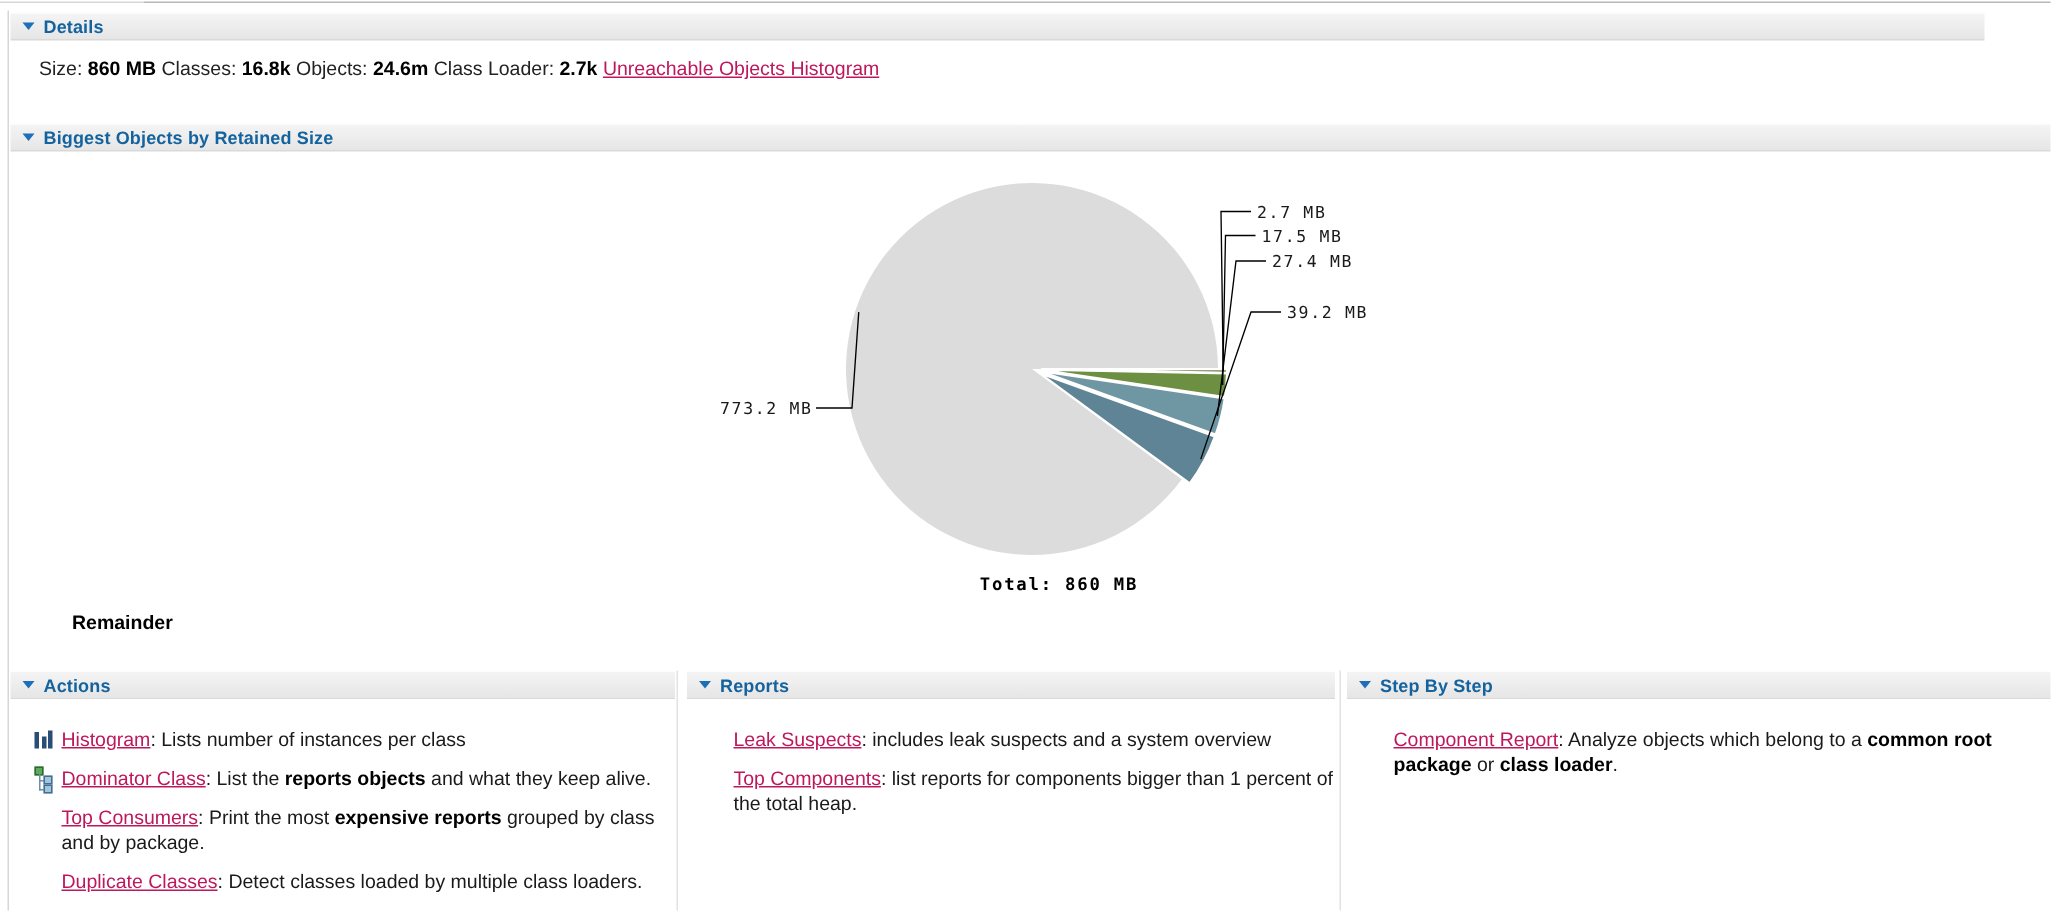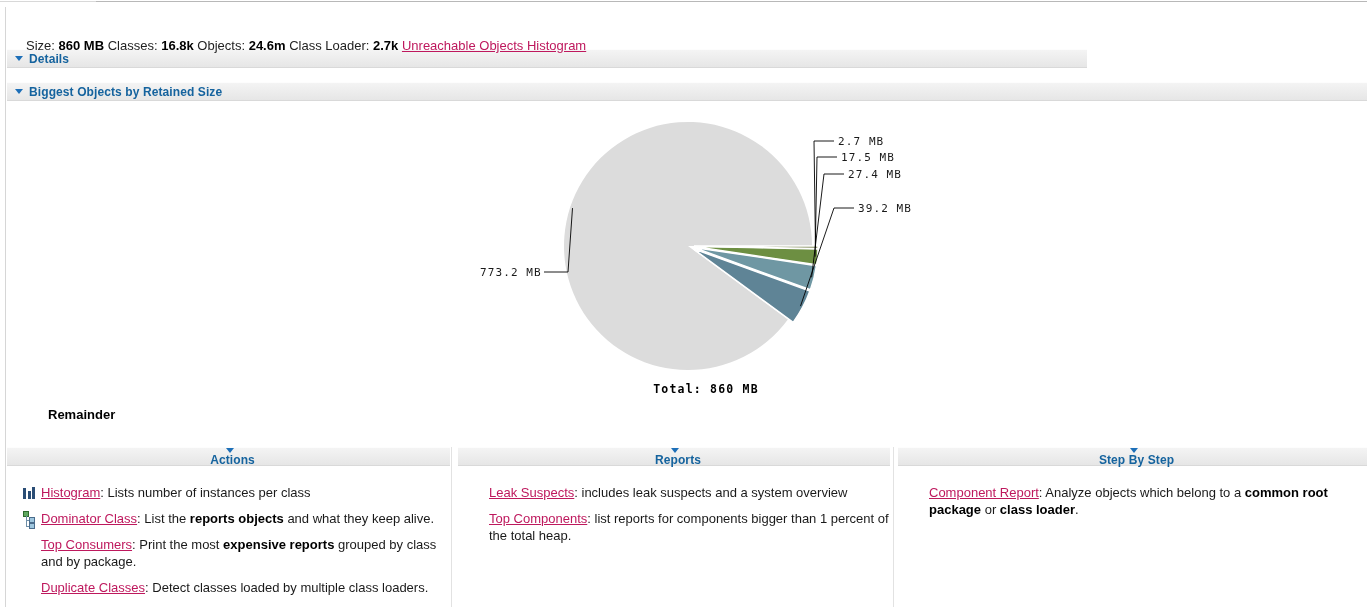--- a/index.html
+++ b/index.html
@@ -75,21 +75,21 @@
     flex: 0 0 auto;
   }
   .sect-title {
     color: #15639e;
     font-weight: bold;
     font-size: 12px;
     letter-spacing: 0.1px;
     white-space: nowrap;
   }
 
-  #details-head { left: 7px; top: 8px; width: 1080px; margin-top: 41px; }
+  #details-head { left: 7px; top: 8px; width: 1316px; }
   #biggest-head { left: 7px; top: 82px; width: 1360px; }
 
   
   .details-line {
     position: absolute;
     left: 26px;
     top: 38px;
     font-size: 13px;
     color: #222;
     white-space: nowrap;
@@ -127,21 +127,20 @@
   .panel {
     position: absolute;
     top: 447px;
     height: 160px;
     background: #ffffff;
   }
   .panel .sect-head {
     position: absolute;
     left: 0; top: 0;
     width: 100%;
-    flex-direction: column;
   }
   .panel-body {
     position: absolute;
     left: 0; top: 21px;
     right: 0; bottom: 0;
   }
   #panel-actions  { left: 7px;   width: 443px; }
   #panel-reports  { left: 458px; width: 432px; }
   #panel-steps    { left: 898px; width: 469px; }
 

